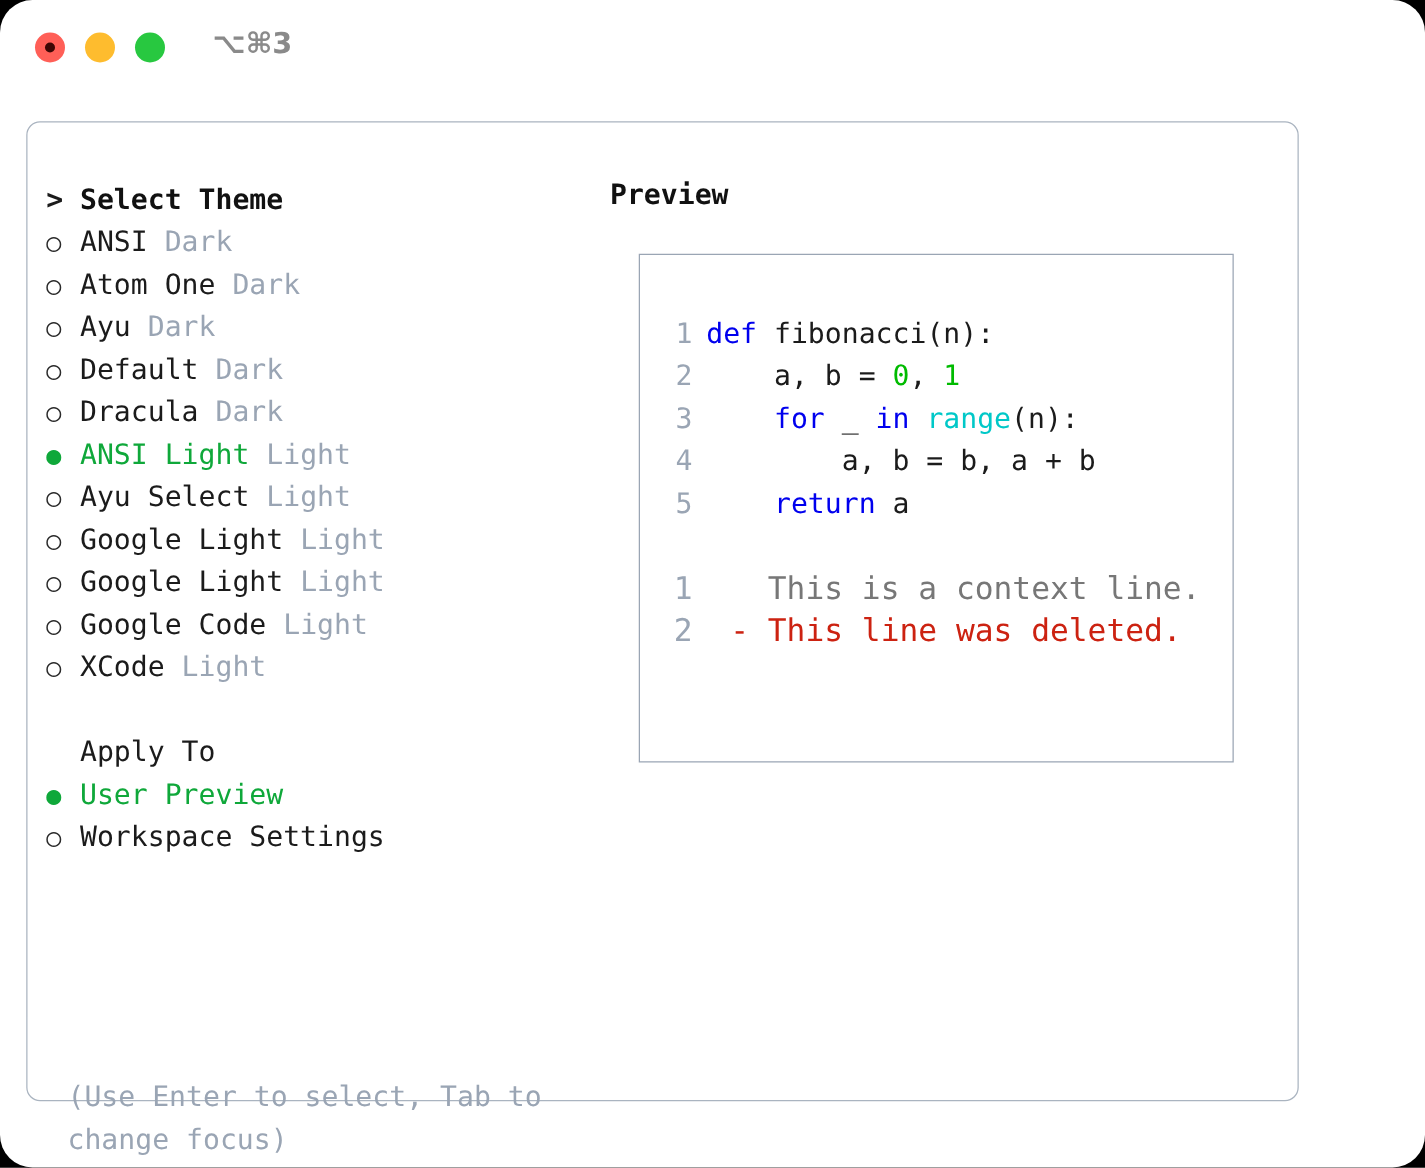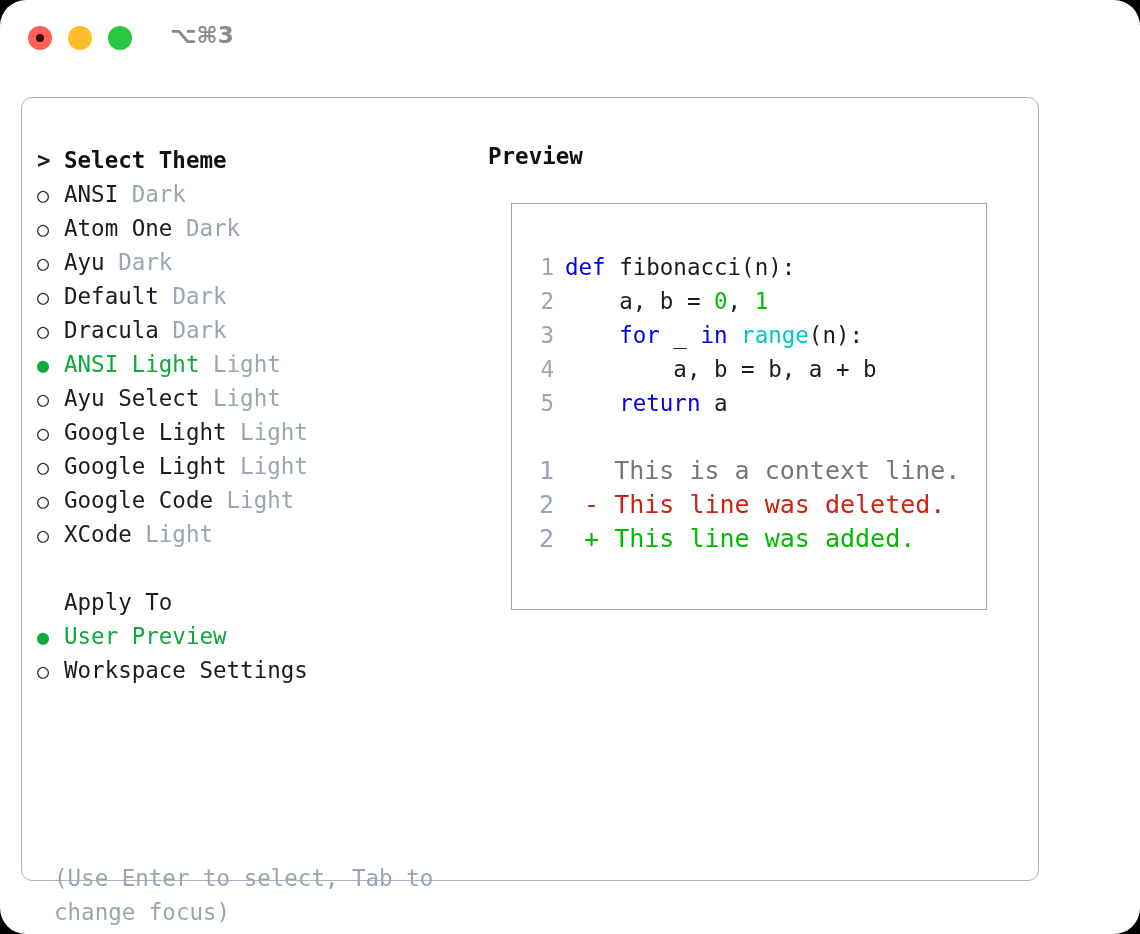--- a/index.html
+++ b/index.html
@@ -210,17 +210,17 @@
           <div class="row"><span class="marker radio-off">○</span><span class="label-name">Workspace Settings</span></div>
         </div>
     </div>
 
     <div id="hint">(Use Enter to select, Tab to change focus)</div>
 
     <div id="preview-title">Preview</div>
 
     <div id="preview-box">
       <div id="code"><div><span class="ln">1</span><span class="gap"></span><span class="tok-kw">def </span><span class="tok-txt">fibonacci(n):</span></div><div><span class="ln">2</span><span class="gap"></span><span class="tok-txt">    a, b = </span><span class="tok-num">0</span><span class="tok-txt">, </span><span class="tok-num">1</span></div><div><span class="ln">3</span><span class="gap"></span><span class="tok-txt">    </span><span class="tok-kw">for</span><span class="tok-txt"> _ </span><span class="tok-kw">in</span><span class="tok-txt"> </span><span class="tok-fn">range</span><span class="tok-txt">(n):</span></div><div><span class="ln">4</span><span class="gap"></span><span class="tok-txt">        a, b = b, a + b</span></div><div><span class="ln">5</span><span class="gap"></span><span class="tok-txt">    </span><span class="tok-kw">return</span><span class="tok-txt"> a</span></div></div>
-      <div id="diff"><div><span class="ln">1</span><span class="diff-ctx">    This is a context line.</span></div><div><span class="ln">2</span><span class="diff-del">  - This line was deleted.</span></div><div><span class="ln">2</span><span class="diff-add">  + This line was added.</span></div></div>
+      <div id="diff"><div><span class="ln">1</span><span class="diff-ctx">    This is a context line.</span></div><div><span class="ln">2</span><span class="diff-del">  - This line was deleted.</span></div></div>
     </div>
 
   </div>
 </div>
 
 </body></html>

